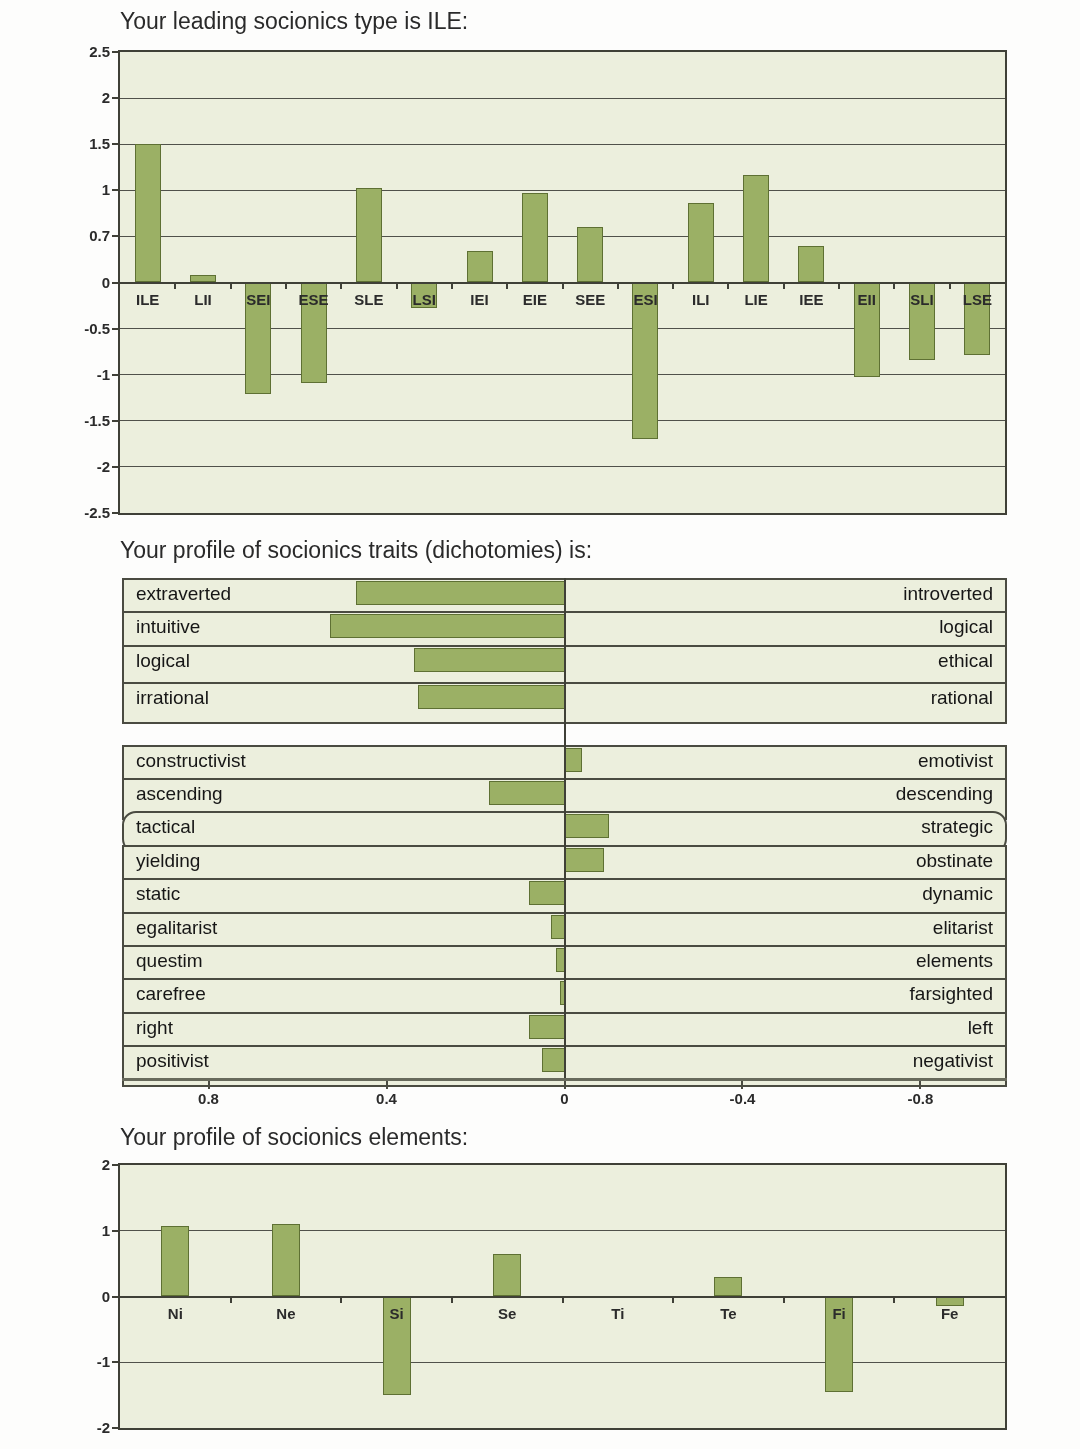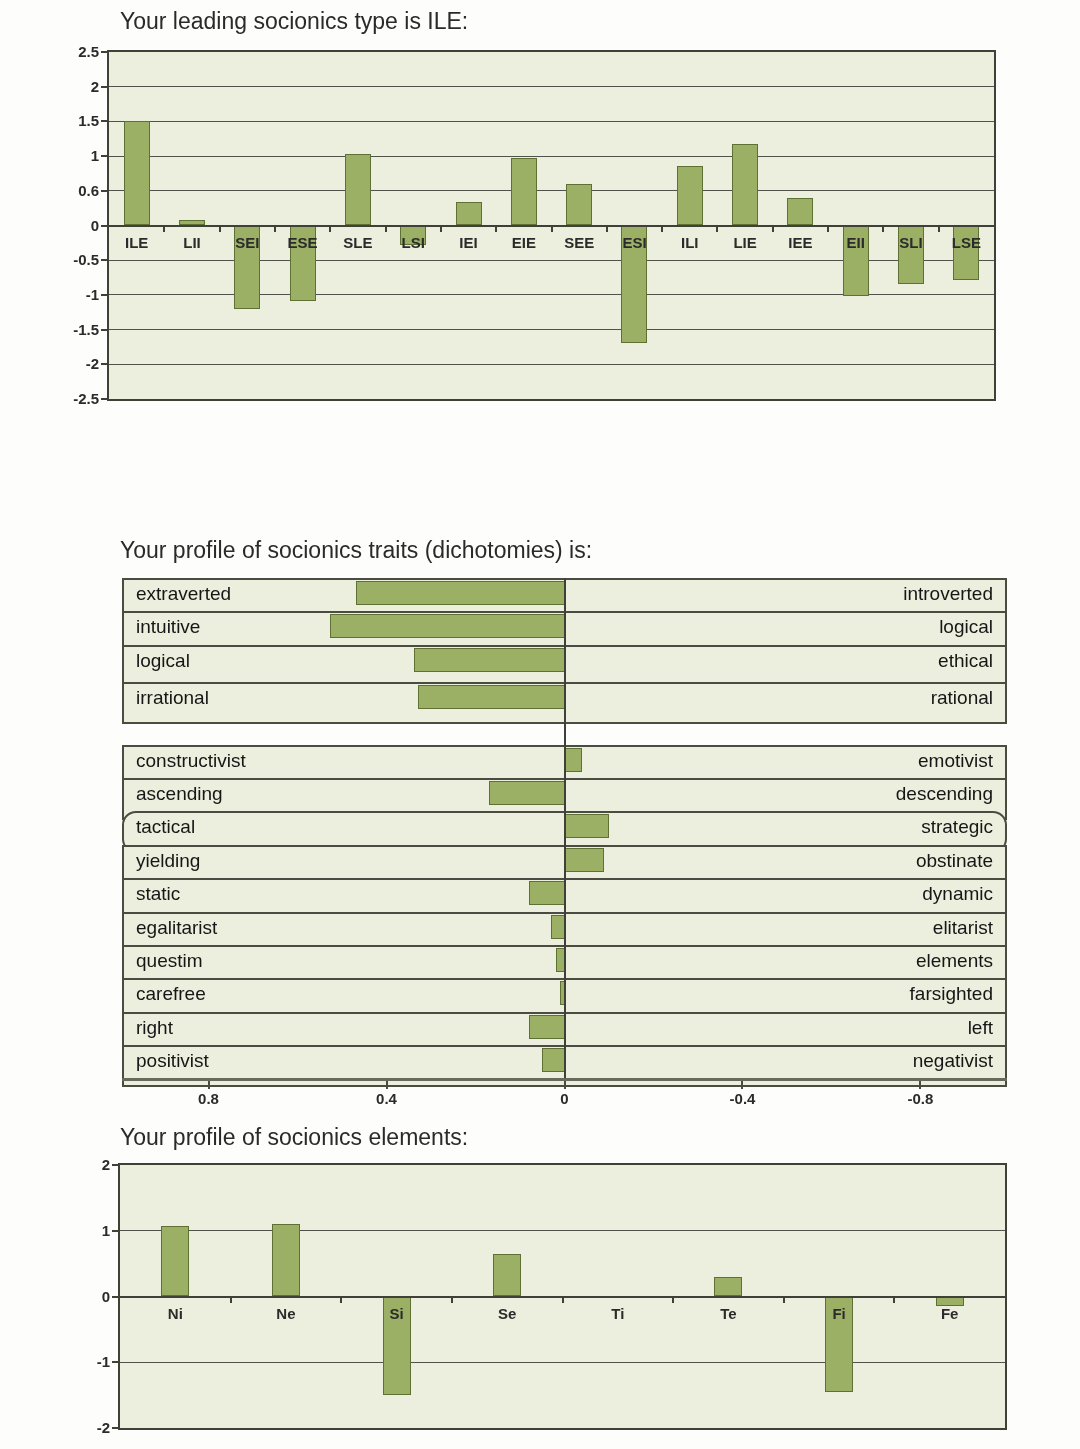--- a/index.html
+++ b/index.html
@@ -23,34 +23,34 @@
   .haxis{position:absolute;left:0;right:0;height:3px;background:#686a5c;}
   .htick{position:absolute;width:2px;height:8px;background:#4a4b41;}
   .hxlab{position:absolute;width:70px;margin-left:-35px;text-align:center;font-size:15px;font-weight:bold;color:#2b2b2b;}
 </style>
 </head>
 <body>
 
 <div class="page">
 
   <div class="title" style="left:120px;top:8px;">Your leading socionics type is ILE:</div>
-  <div class="plot" id="plot1" style="left:107px;top:50px;width:889px;height:351px;">
+  <div class="plot" id="plot1" style="left:118px;top:50px;width:889px;height:465px;">
       <div class="ylab" style="left: -64px; top: calc(0% - 9px);">2.5</div>
       <div class="ytick" style="left: -8px; top: calc(0% - 1px);"></div>
       <div class="grid" style="top: calc(10% - 0.5px);"></div>
       <div class="ylab" style="left: -64px; top: calc(10% - 9px);">2</div>
       <div class="ytick" style="left: -8px; top: calc(10% - 1px);"></div>
       <div class="grid" style="top: calc(20% - 0.5px);"></div>
       <div class="ylab" style="left: -64px; top: calc(20% - 9px);">1.5</div>
       <div class="ytick" style="left: -8px; top: calc(20% - 1px);"></div>
       <div class="grid" style="top: calc(30% - 0.5px);"></div>
       <div class="ylab" style="left: -64px; top: calc(30% - 9px);">1</div>
       <div class="ytick" style="left: -8px; top: calc(30% - 1px);"></div>
       <div class="grid" style="top: calc(40% - 0.5px);"></div>
-      <div class="ylab" style="left: -64px; top: calc(40% - 9px);">0.6</div>
+      <div class="ylab" style="left: -64px; top: calc(40% - 9px);">0.7</div>
       <div class="ytick" style="left: -8px; top: calc(40% - 1px);"></div>
       <div class="grid" style="top: calc(50% - 0.5px);"></div>
       <div class="ylab" style="left: -64px; top: calc(50% - 9px);">0</div>
       <div class="ytick" style="left: -8px; top: calc(50% - 1px);"></div>
       <div class="grid" style="top: calc(60% - 0.5px);"></div>
       <div class="ylab" style="left: -64px; top: calc(60% - 9px);">-0.5</div>
       <div class="ytick" style="left: -8px; top: calc(60% - 1px);"></div>
       <div class="grid" style="top: calc(70% - 0.5px);"></div>
       <div class="ylab" style="left: -64px; top: calc(70% - 9px);">-1</div>
       <div class="ytick" style="left: -8px; top: calc(70% - 1px);"></div>

